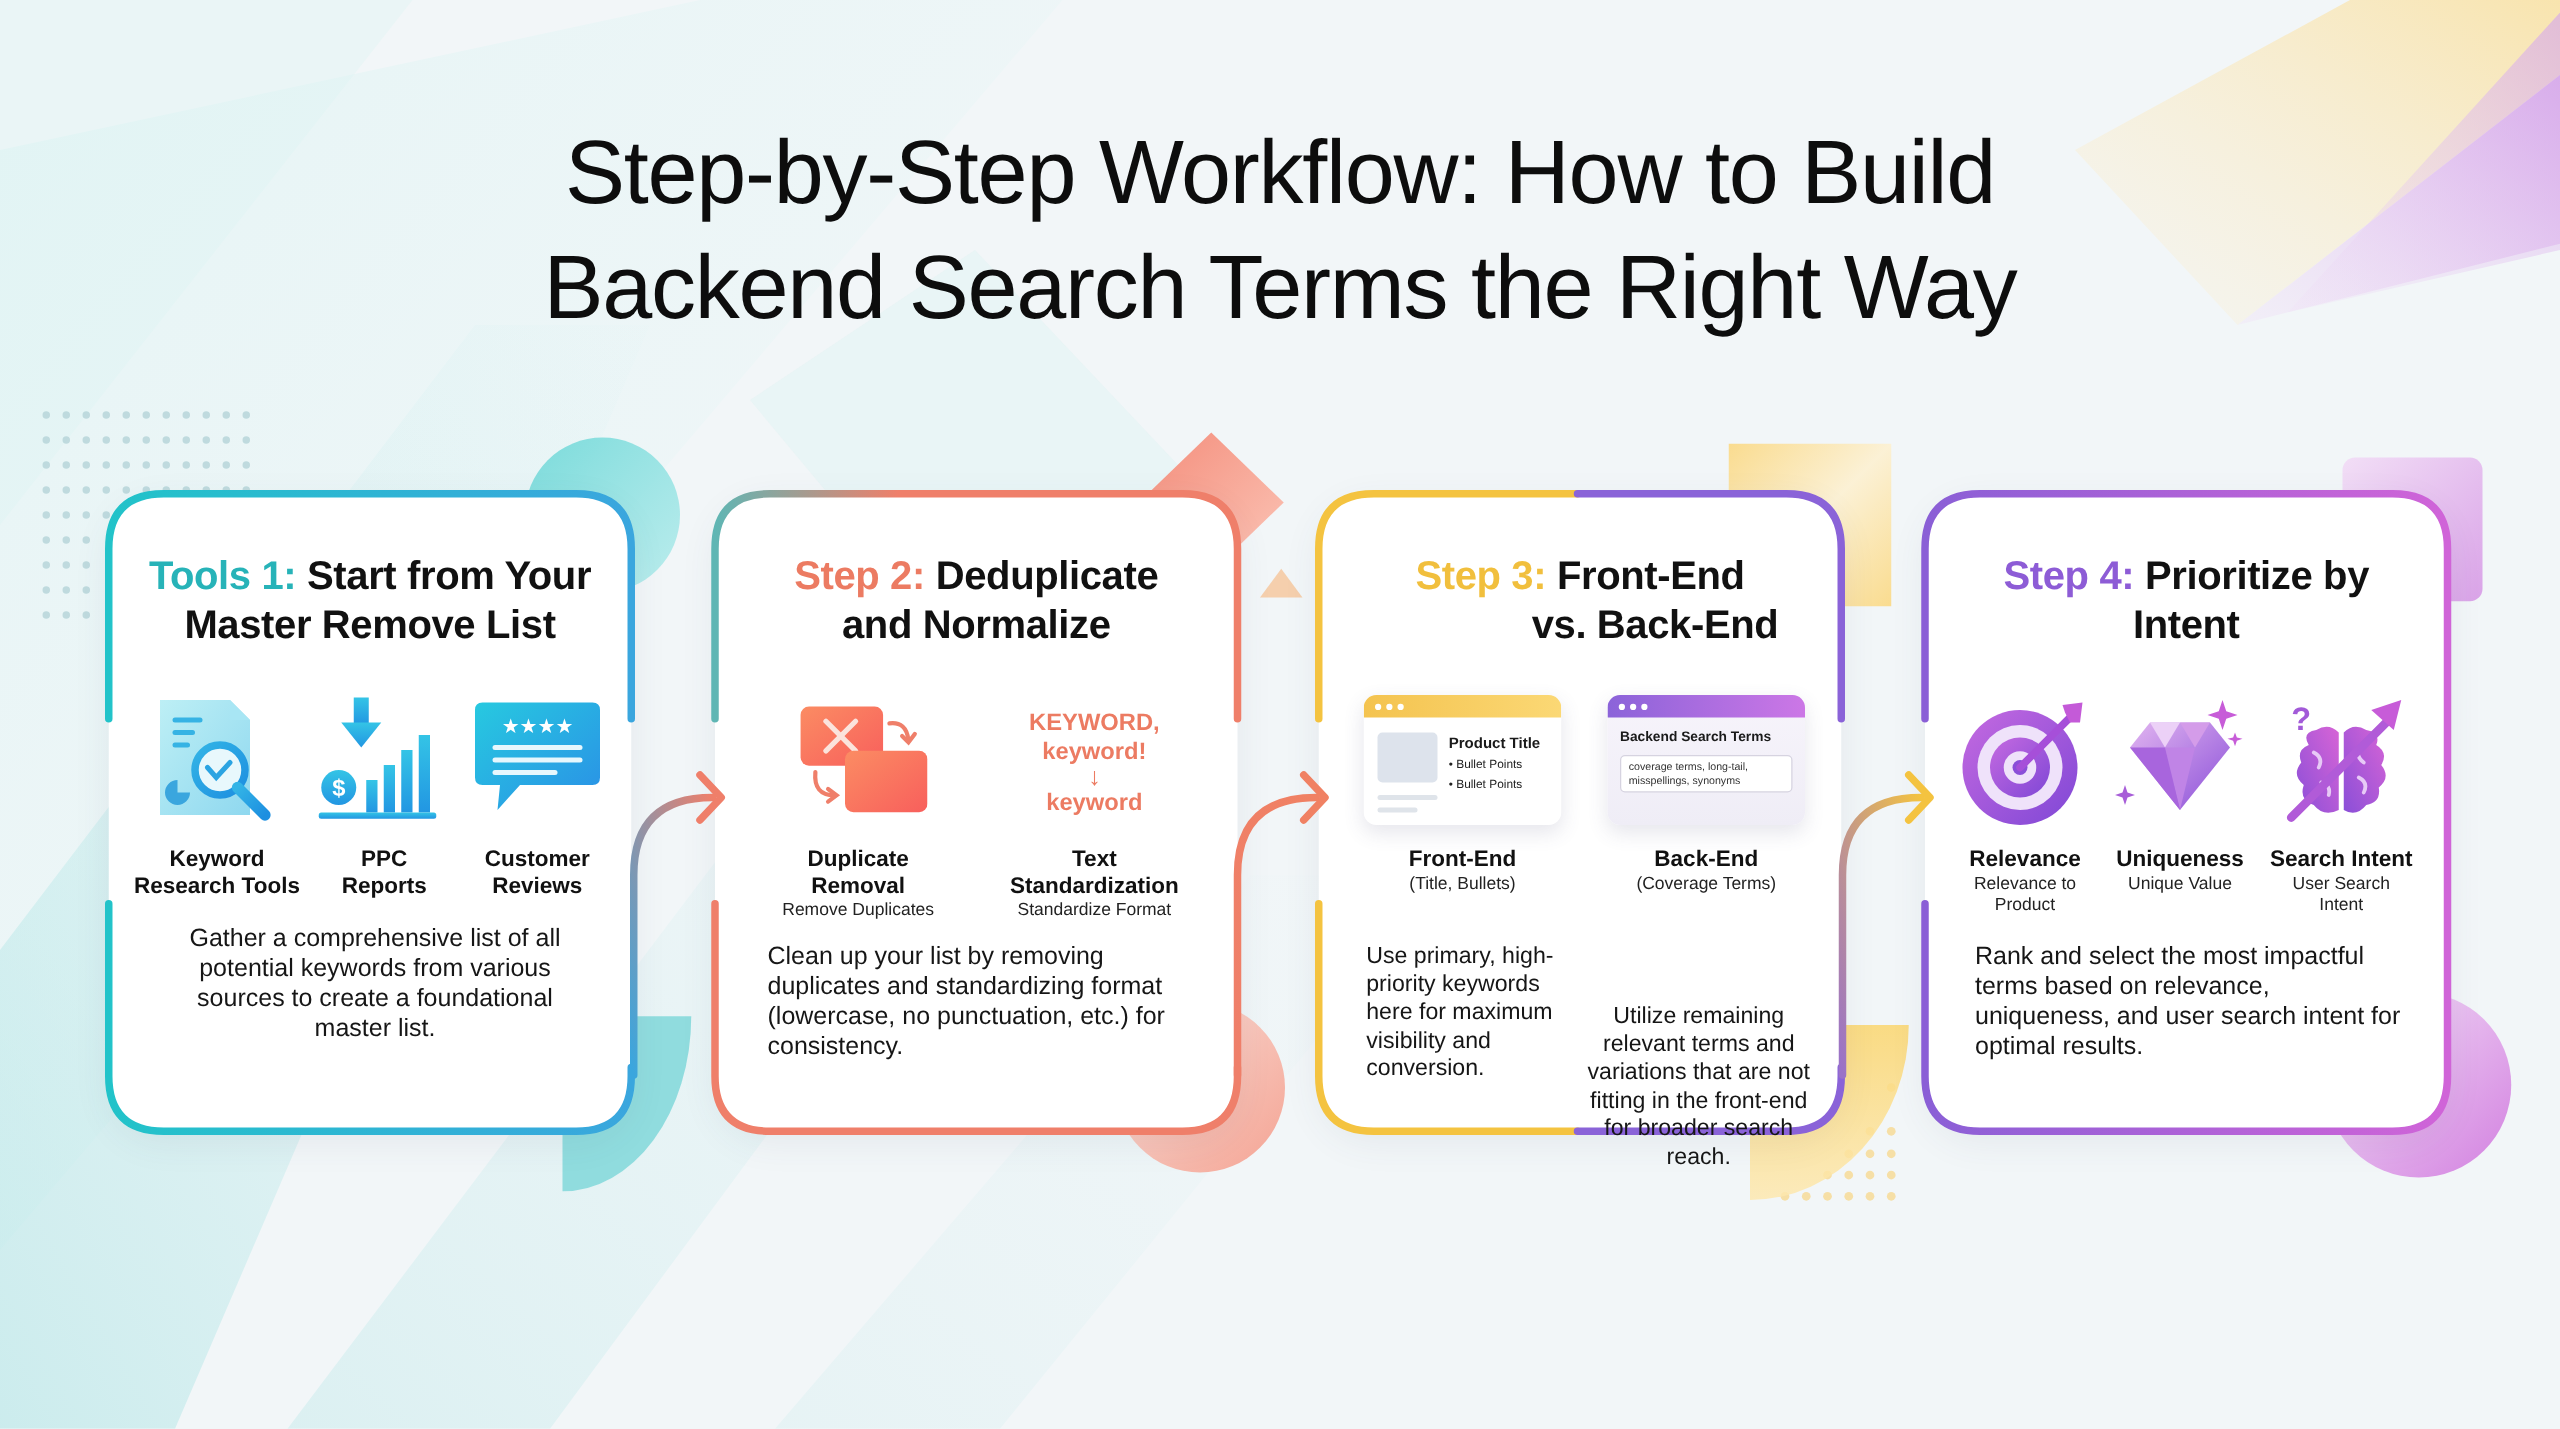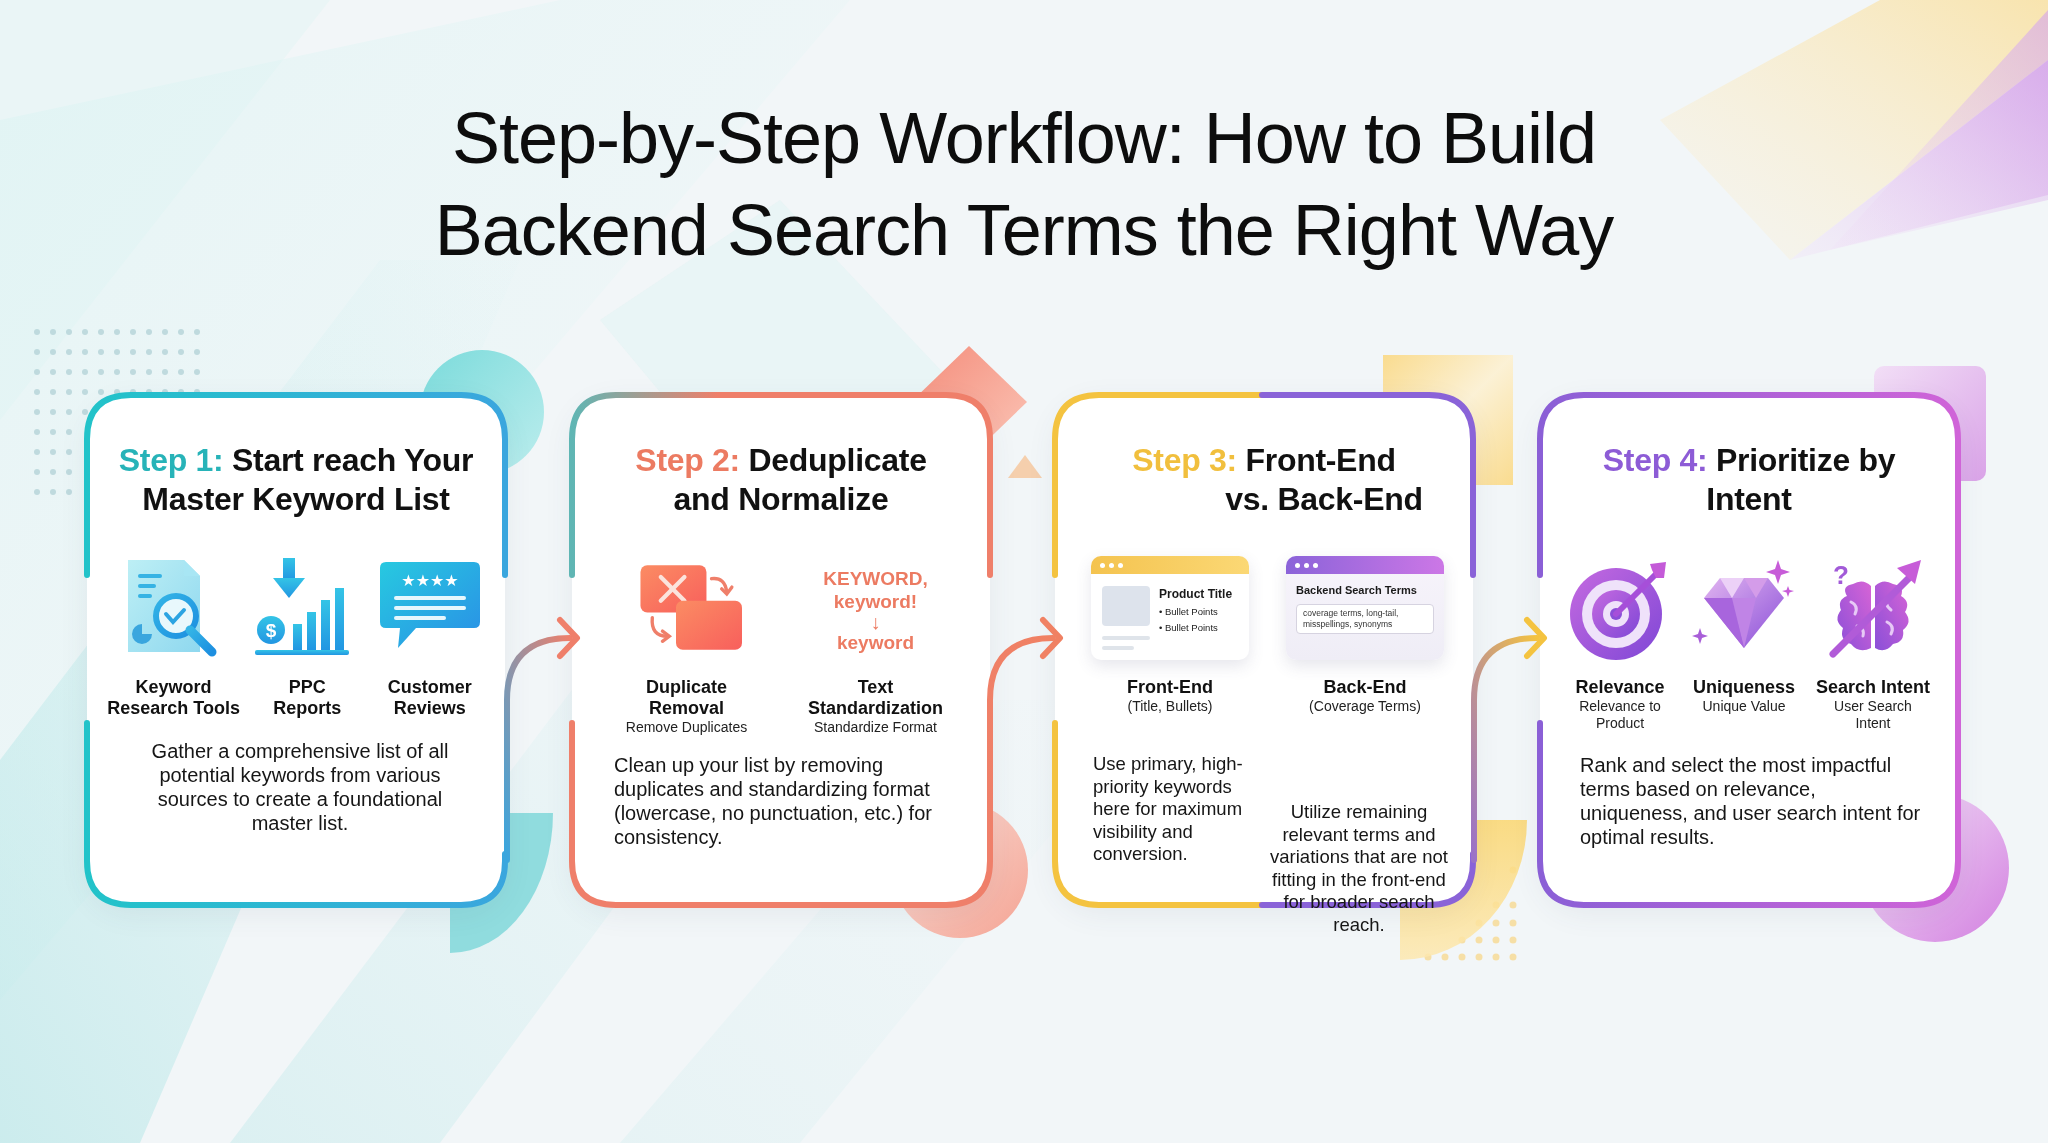--- a/index.html
+++ b/index.html
@@ -276,23 +276,23 @@
       <linearGradient id="b1" x1="0" y1="0" x2="1" y2="0">
         <stop offset="0" stop-color="#22c3c9"></stop>
           <stop offset="1" stop-color="#3aa6de"></stop>
       </linearGradient>
     </defs>
     <path d="M 6 186 L 6 50 Q 6 6 50 6 L 380 6 Q 424 6 424 50 L 424 186" fill="none" stroke="url(#b1)" stroke-width="6" stroke-linecap="round"></path>
     <path d="M 6 334 L 6 472 Q 6 516 50 516 L 380 516 Q 424 516 424 472 L 424 465" fill="none" stroke="url(#b1)" stroke-width="6" stroke-linecap="round"></path>
   </svg>
   <div class="card-inner">
     <h2 class="step-heading">
-      <span class="step-num" style="color:#27b3b8">Step 1:</span>
-      <span>Start reach Your</span><br>
-      <span>Master Keyword List</span>
+      <span class="step-num" style="color:#27b3b8">Tools 1:</span>
+      <span>Start from Your</span><br>
+      <span>Master Remove List</span>
     </h2>
     <div class="icons-row" style="top:160px;">
       <div class="icon-item">
         <div class="icon-graphic">
           <svg width="108" height="108" viewBox="0 0 108 108">
             <defs>
                 <linearGradient id="doc1" x1="0" y1="0" x2="1" y2="1">
                   <stop offset="0" stop-color="#bdeff5"></stop>
                   <stop offset="1" stop-color="#8fd8ef"></stop>
                 </linearGradient>

